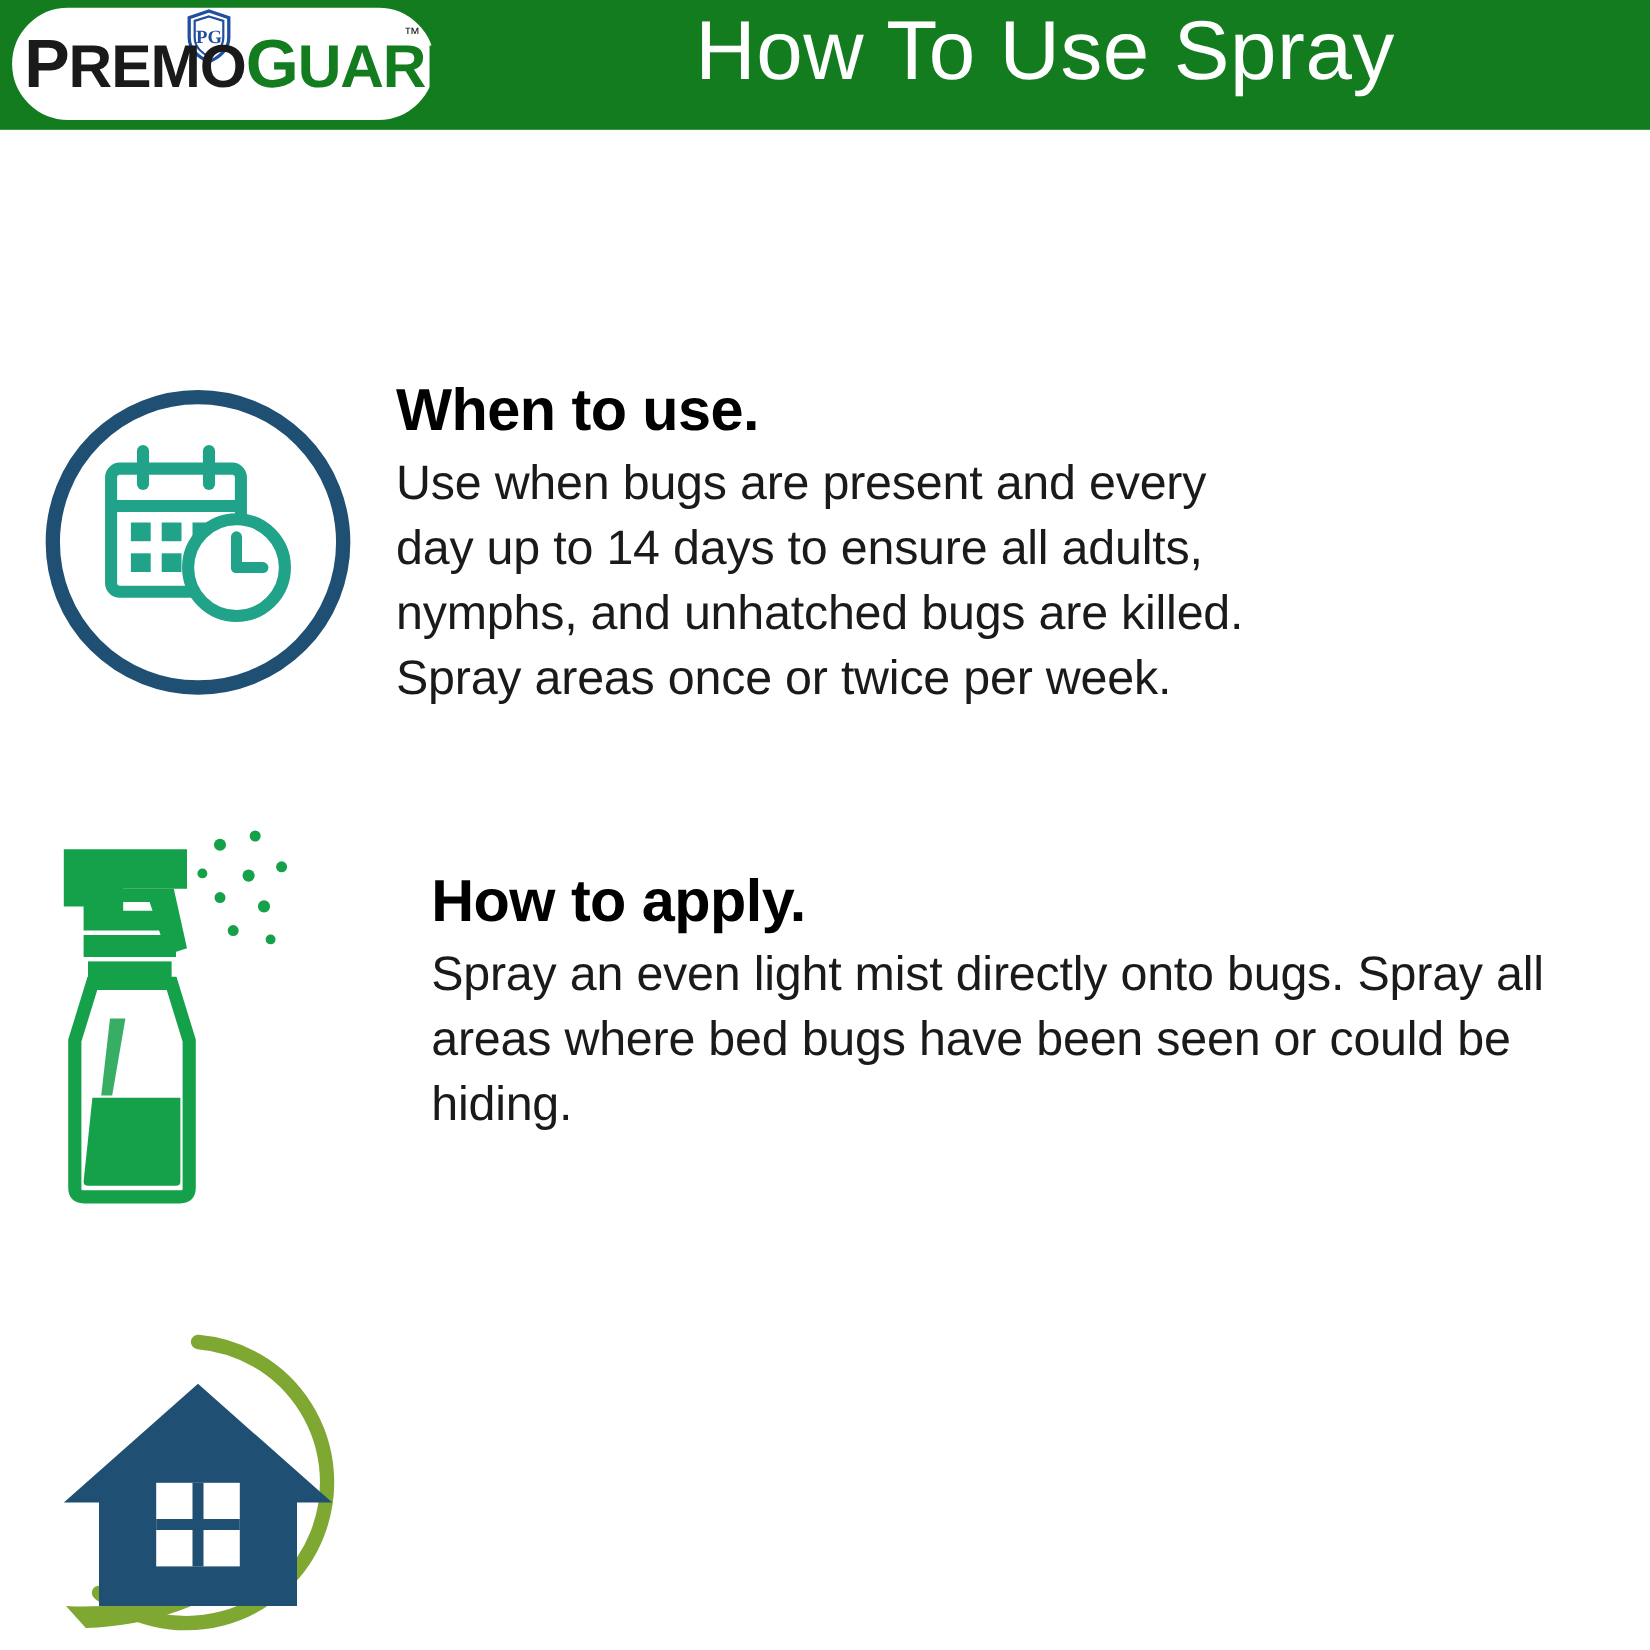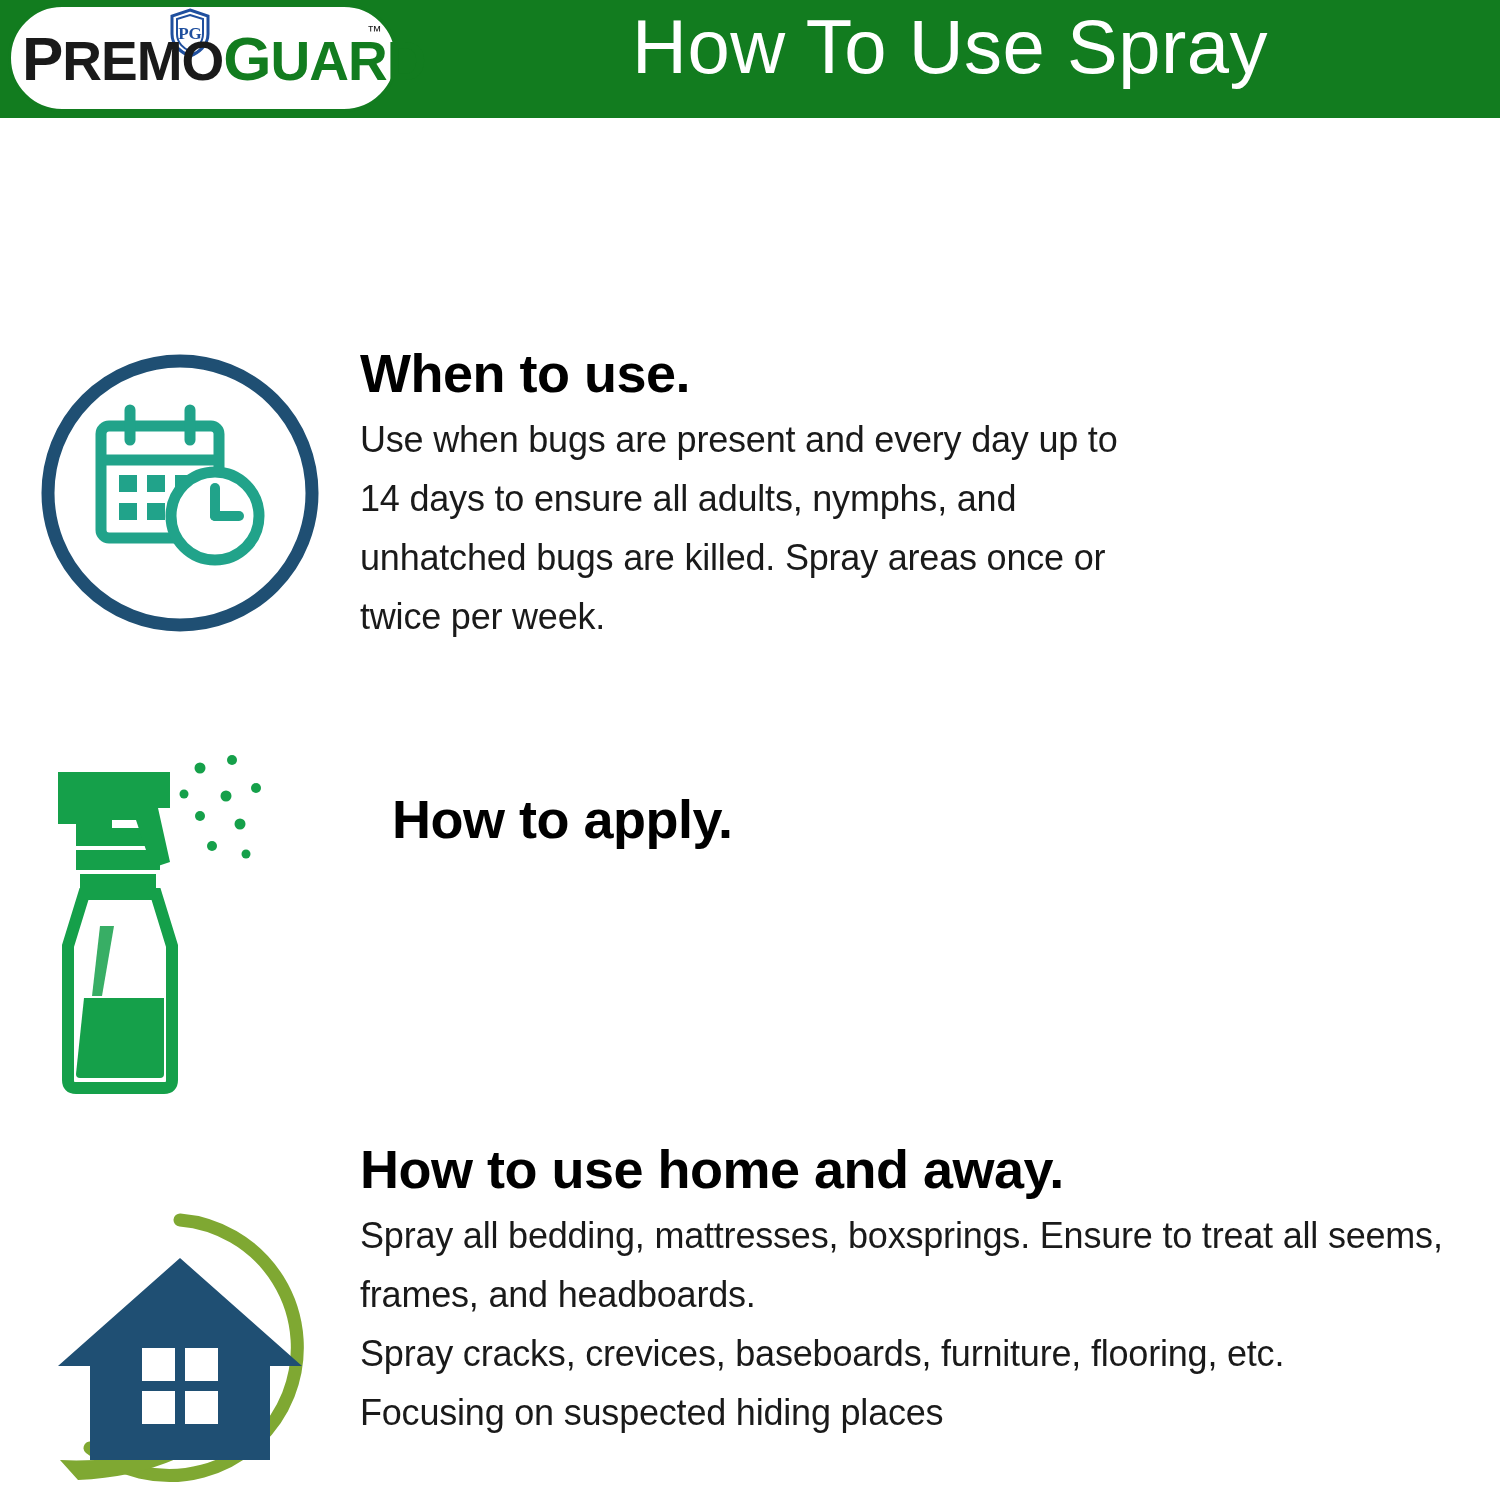--- a/index.html
+++ b/index.html
@@ -118,21 +118,21 @@
   }
   .sec-title {
     font-size: 54px;
     font-weight: 700;
     color: #000000;
     margin: 0 0 6px 0;
     line-height: 62px;
     letter-spacing: -0.5px;
   }
   .sec-body {
-    font-size: 36px;
+    font-size: 44px;
     line-height: 59px;
     color: #1a1a1a;
     margin: 0;
     letter-spacing: -0.2px;
   }
 
   
   #section-when  { left: 0;   top: 210px;  width: 1204px; }
   #section-apply { left: 0;   top: 620px;  width: 1500px; gap: 32px; }
   #section-home  { left: 0;   top: 1010px; width: 1500px; }
@@ -219,38 +219,33 @@
         <circle cx="216" cy="38" r="5" fill="#15A04A"></circle>
         <circle cx="160" cy="66" r="5" fill="#15A04A"></circle>
         <circle cx="200" cy="74" r="5.5" fill="#15A04A"></circle>
         <circle cx="172" cy="96" r="5" fill="#15A04A"></circle>
         <circle cx="206" cy="104" r="4.5" fill="#15A04A"></circle>
         <circle cx="144" cy="44" r="4.5" fill="#15A04A"></circle>
       </svg>
     </div>
     <div class="text-col">
       <h2 class="sec-title">How to apply.</h2>
+      <p class="sec-body">Spray an even light mist directly onto bugs. Spray all areas where bed bugs have been seen or could be hiding.</p>
     </div>
   </div>
 
   <div class="section" id="section-home">
     <div class="icon-col">
       <svg width="300" height="300" viewBox="0 0 300 300">
 
         <path d="M150 22 A128 128 0 1 1 60 250" fill="none" stroke="#7FA832" stroke-width="13" stroke-linecap="round"></path>
         <path d="M30 262 Q130 268 230 200 Q160 278 48 282 Z" fill="#7FA832"></path>
 
         <path d="M150 60 L272 168 L240 168 L240 262 L60 262 L60 168 L28 168 Z" fill="#1F4F73"></path>
 
         <rect x="112" y="150" width="76" height="76" fill="#ffffff"></rect>
         <line x1="150" y1="150" x2="150" y2="226" stroke="#1F4F73" stroke-width="10"></line>
         <line x1="112" y1="188" x2="188" y2="188" stroke="#1F4F73" stroke-width="10"></line>
       </svg>
     </div>
-    <div class="text-col">
-      <h2 class="sec-title">How to use home and away.</h2>
-      <p class="sec-body" style="white-space: pre-line;">Spray all bedding, mattresses, boxsprings. Ensure to treat all seems, frames, and headboards.
-Spray cracks, crevices, baseboards, furniture, flooring, etc.
-Focusing on suspected hiding places</p>
-    </div>
   </div>
 
 </div>
 
 </body></html>

